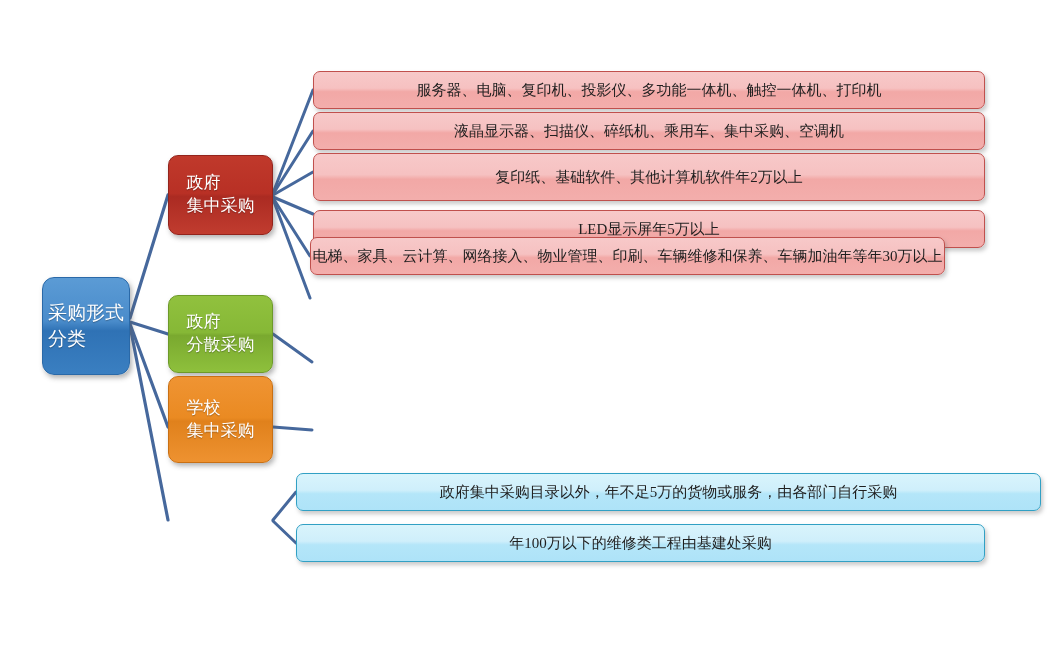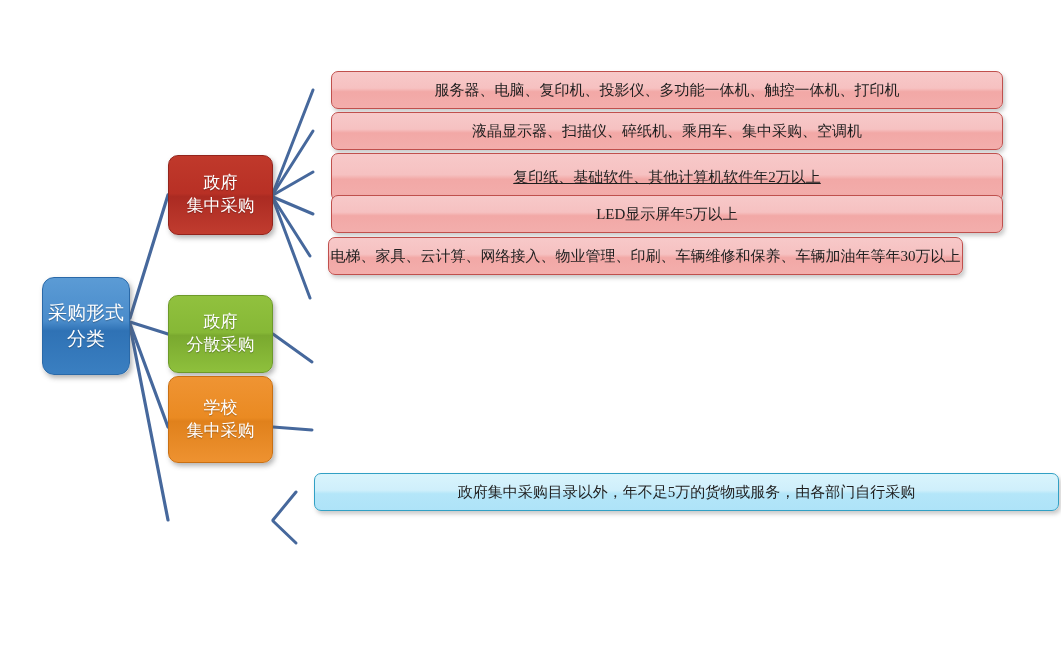--- a/index.html
+++ b/index.html
@@ -24,21 +24,20 @@
     width: 1061px;
     height: 658px;
     pointer-events: none;
   }
   .node {
     position: absolute;
     box-sizing: border-box;
     display: flex;
     align-items: center;
     justify-content: center;
-    text-align: center;
     color: #ffffff;
     border-radius: 10px;
     line-height: 1.35;
     z-index: 4;
     box-shadow: 2px 3px 5px rgba(90,90,90,0.45);
     text-shadow: 0 1px 1px rgba(0,0,0,0.30);
   }
   .node .lbl {
     display: block;
     white-space: pre-line;
@@ -90,21 +89,20 @@
     align-items: center;
     justify-content: center;
     text-align: center;
     border-radius: 7px;
     font-size: 15px;
     color: #1f1f1f;
     z-index: 3;
     box-shadow: 2px 3px 4px rgba(120,120,120,0.40);
     padding: 0 18px;
     white-space: nowrap;
-    margin-left: 18px;
   }
   .d-red {
     background: linear-gradient(to bottom, #f7c9c9 0%, #f6c1c1 45%, #f2a8a6 55%, #f3aeac 100%);
     border: 1px solid #c0504d;
   }
   .d-green {
     background: linear-gradient(to bottom, #ebfccf 0%, #e2f9bd 45%, #cdf294 55%, #c9f08e 100%);
     border: 1px solid #76923c;
   }
   .d-orange {
@@ -159,21 +157,22 @@
     <span class="lbl">政府
 分散采购</span>
   </div>
   <div class="node cat cat-orange">
     <span class="lbl">学校
 集中采购</span>
   </div>
 
   <div class="detail d-red" style="left:313px; top:71px; width:672px; height:38px;">服务器、电脑、复印机、投影仪、多功能一体机、触控一体机、打印机</div>
   <div class="detail d-red" style="left:313px; top:112px; width:672px; height:38px;">液晶显示器、扫描仪、碎纸机、乘用车、集中采购、空调机</div>
-  <div class="detail d-red" style="left:313px; top:153px; width:672px; height:48px;text-decoration:underline;">复印纸、基础软件、其他计算机软件年2万以上</div>
-  <div class="detail d-red" style="left:313px; top:195px; width:672px; height:38px;">LED显示屏年5万以上</div>
+  <div class="detail d-red" style="left:313px; top:153px; width:672px; height:48px;">复印纸、基础软件、其他计算机软件年2万以上</div>
+  <div class="detail d-red" style="left:313px; top:210px; width:672px; height:38px;">LED显示屏年5万以上</div>
   <div class="detail d-red" style="left:310px; top:237px; width:635px; height:38px;">电梯、家具、云计算、网络接入、物业管理、印刷、车辆维修和保养、车辆加油年等年30万以上</div>
 
 
 
   <div class="detail d-blue" style="left:296px; top:473px; width:745px; height:38px;">政府集中采购目录以外，年不足5万的货物或服务，由各部门自行采购</div>
+  <div class="detail d-blue" style="left:296px; top:524px; width:689px; height:38px;">年100万以下的维修类工程由基建处采购</div>
 
 </div>
 
 </body></html>

